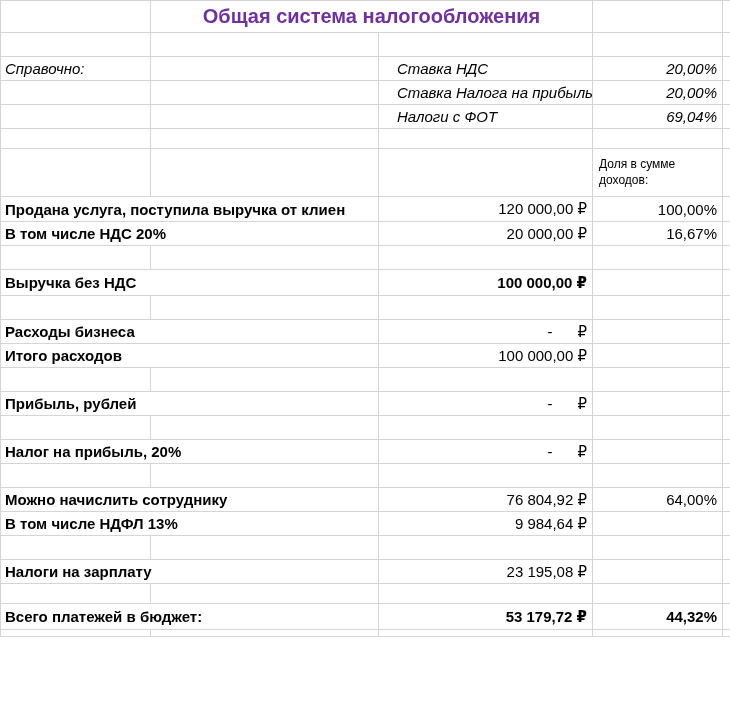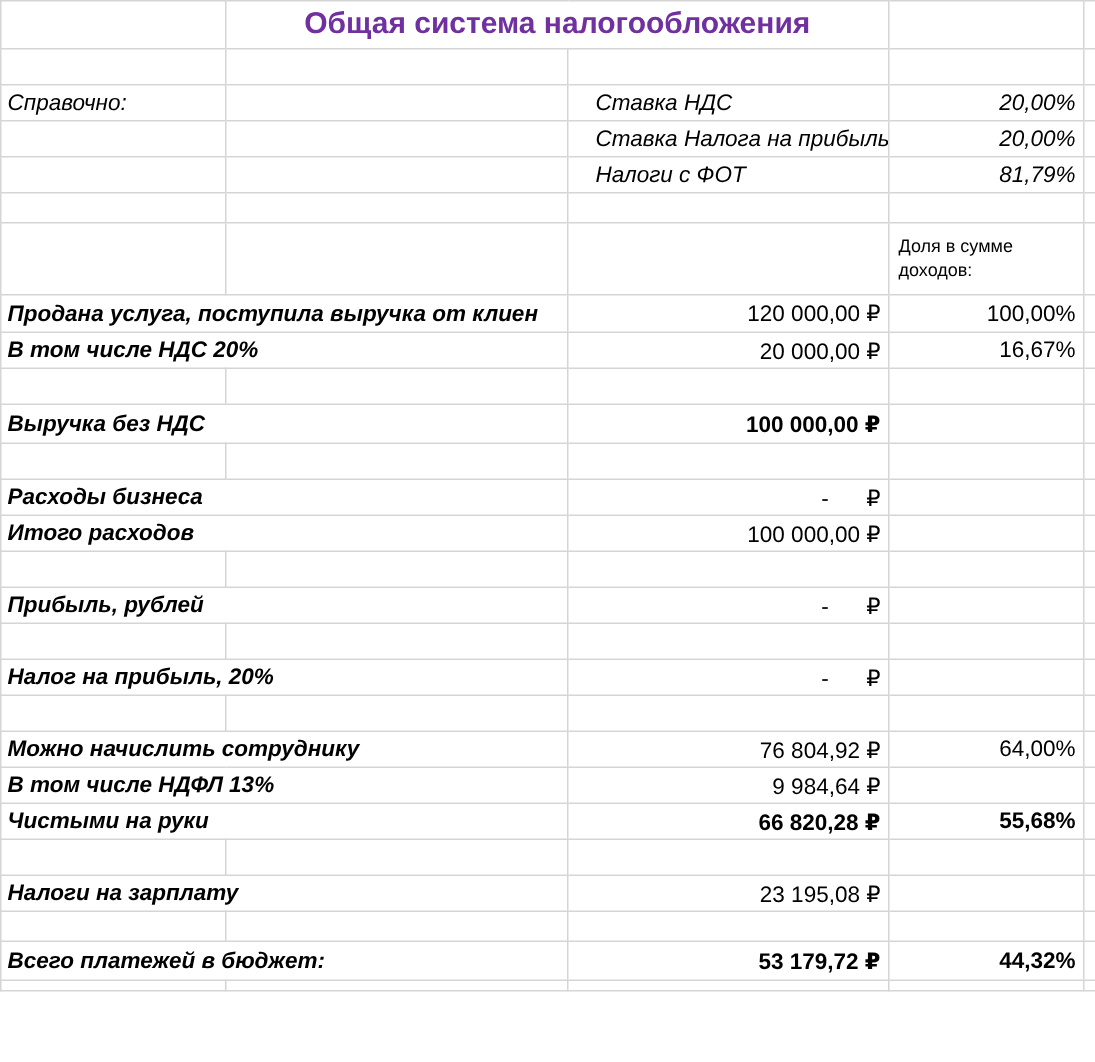--- a/index.html
+++ b/index.html
@@ -5,21 +5,21 @@
   * { margin:0; padding:0; box-sizing:border-box; }
   html,body { width:730px; height:708px; background:#ffffff; overflow:hidden;
     font-family:"Liberation Sans","DejaVu Sans",sans-serif; color:#000; }
   table { border-collapse:collapse; table-layout:fixed; width:730px; }
   col.cA { width:150px; } col.cB { width:228px; } col.cC { width:214px; }
   col.cD { width:130px; } col.cE { width:8px; }
   tr { height:24px; }
   td { border:1px solid #d5d5d5; padding:0 4px; font-size:15px;
        vertical-align:middle; overflow:hidden; white-space:nowrap; }
   .title-cell { color:#7030a0; font-weight:700; font-size:20px; text-align:center; }
-  .lbl { font-weight:700; padding-left:4px;font-style:italic; }
+  .lbl { font-weight:700; padding-left:4px; }
   .num { text-align:right; padding-right:5px; white-space:pre; }
   .pct { text-align:right; padding-right:5px; }
   .em td { font-weight:700; }
   .ref-label { font-style:italic; }
   .ref-name { font-style:italic; padding-left:18px; }
   .ref-val { font-style:italic; text-align:right; padding-right:5px; }
   .share-hdr { font-size:12px; white-space:normal;
                line-height:1.3; padding:4px 6px; }
 </style>
 </head>
@@ -61,21 +61,21 @@
     <td></td>
     <td></td>
     <td class="ref-name">Ставка Налога на прибыль</td>
     <td class="ref-val">20,00%</td>
     <td></td>
   </tr>
   <tr>
     <td></td>
     <td></td>
     <td class="ref-name">Налоги с ФОТ</td>
-    <td class="ref-val">81,79%</td>
+    <td class="ref-val">69,04%</td>
     <td></td>
   </tr>
 
   <tr style="height:20px">
     <td></td>
         <td></td>
         <td></td>
         <td></td>
         <td></td>
   </tr>
@@ -180,26 +180,20 @@
     <td class="num">76 804,92 ₽</td>
     <td class="pct">64,00%</td>
     <td></td>
   </tr>
   <tr>
     <td colspan="2" class="lbl">В том числе НДФЛ 13%</td>
     <td class="num">9 984,64 ₽</td>
     <td class="pct"></td>
     <td></td>
   </tr>
-  <tr class="em">
-    <td colspan="2" class="lbl">Чистыми на руки</td>
-    <td class="num">66 820,28 ₽</td>
-    <td class="pct">55,68%</td>
-    <td></td>
-  </tr>
 
   <tr>
     <td></td>
         <td></td>
         <td></td>
         <td></td>
         <td></td>
   </tr>
 
   <tr>

